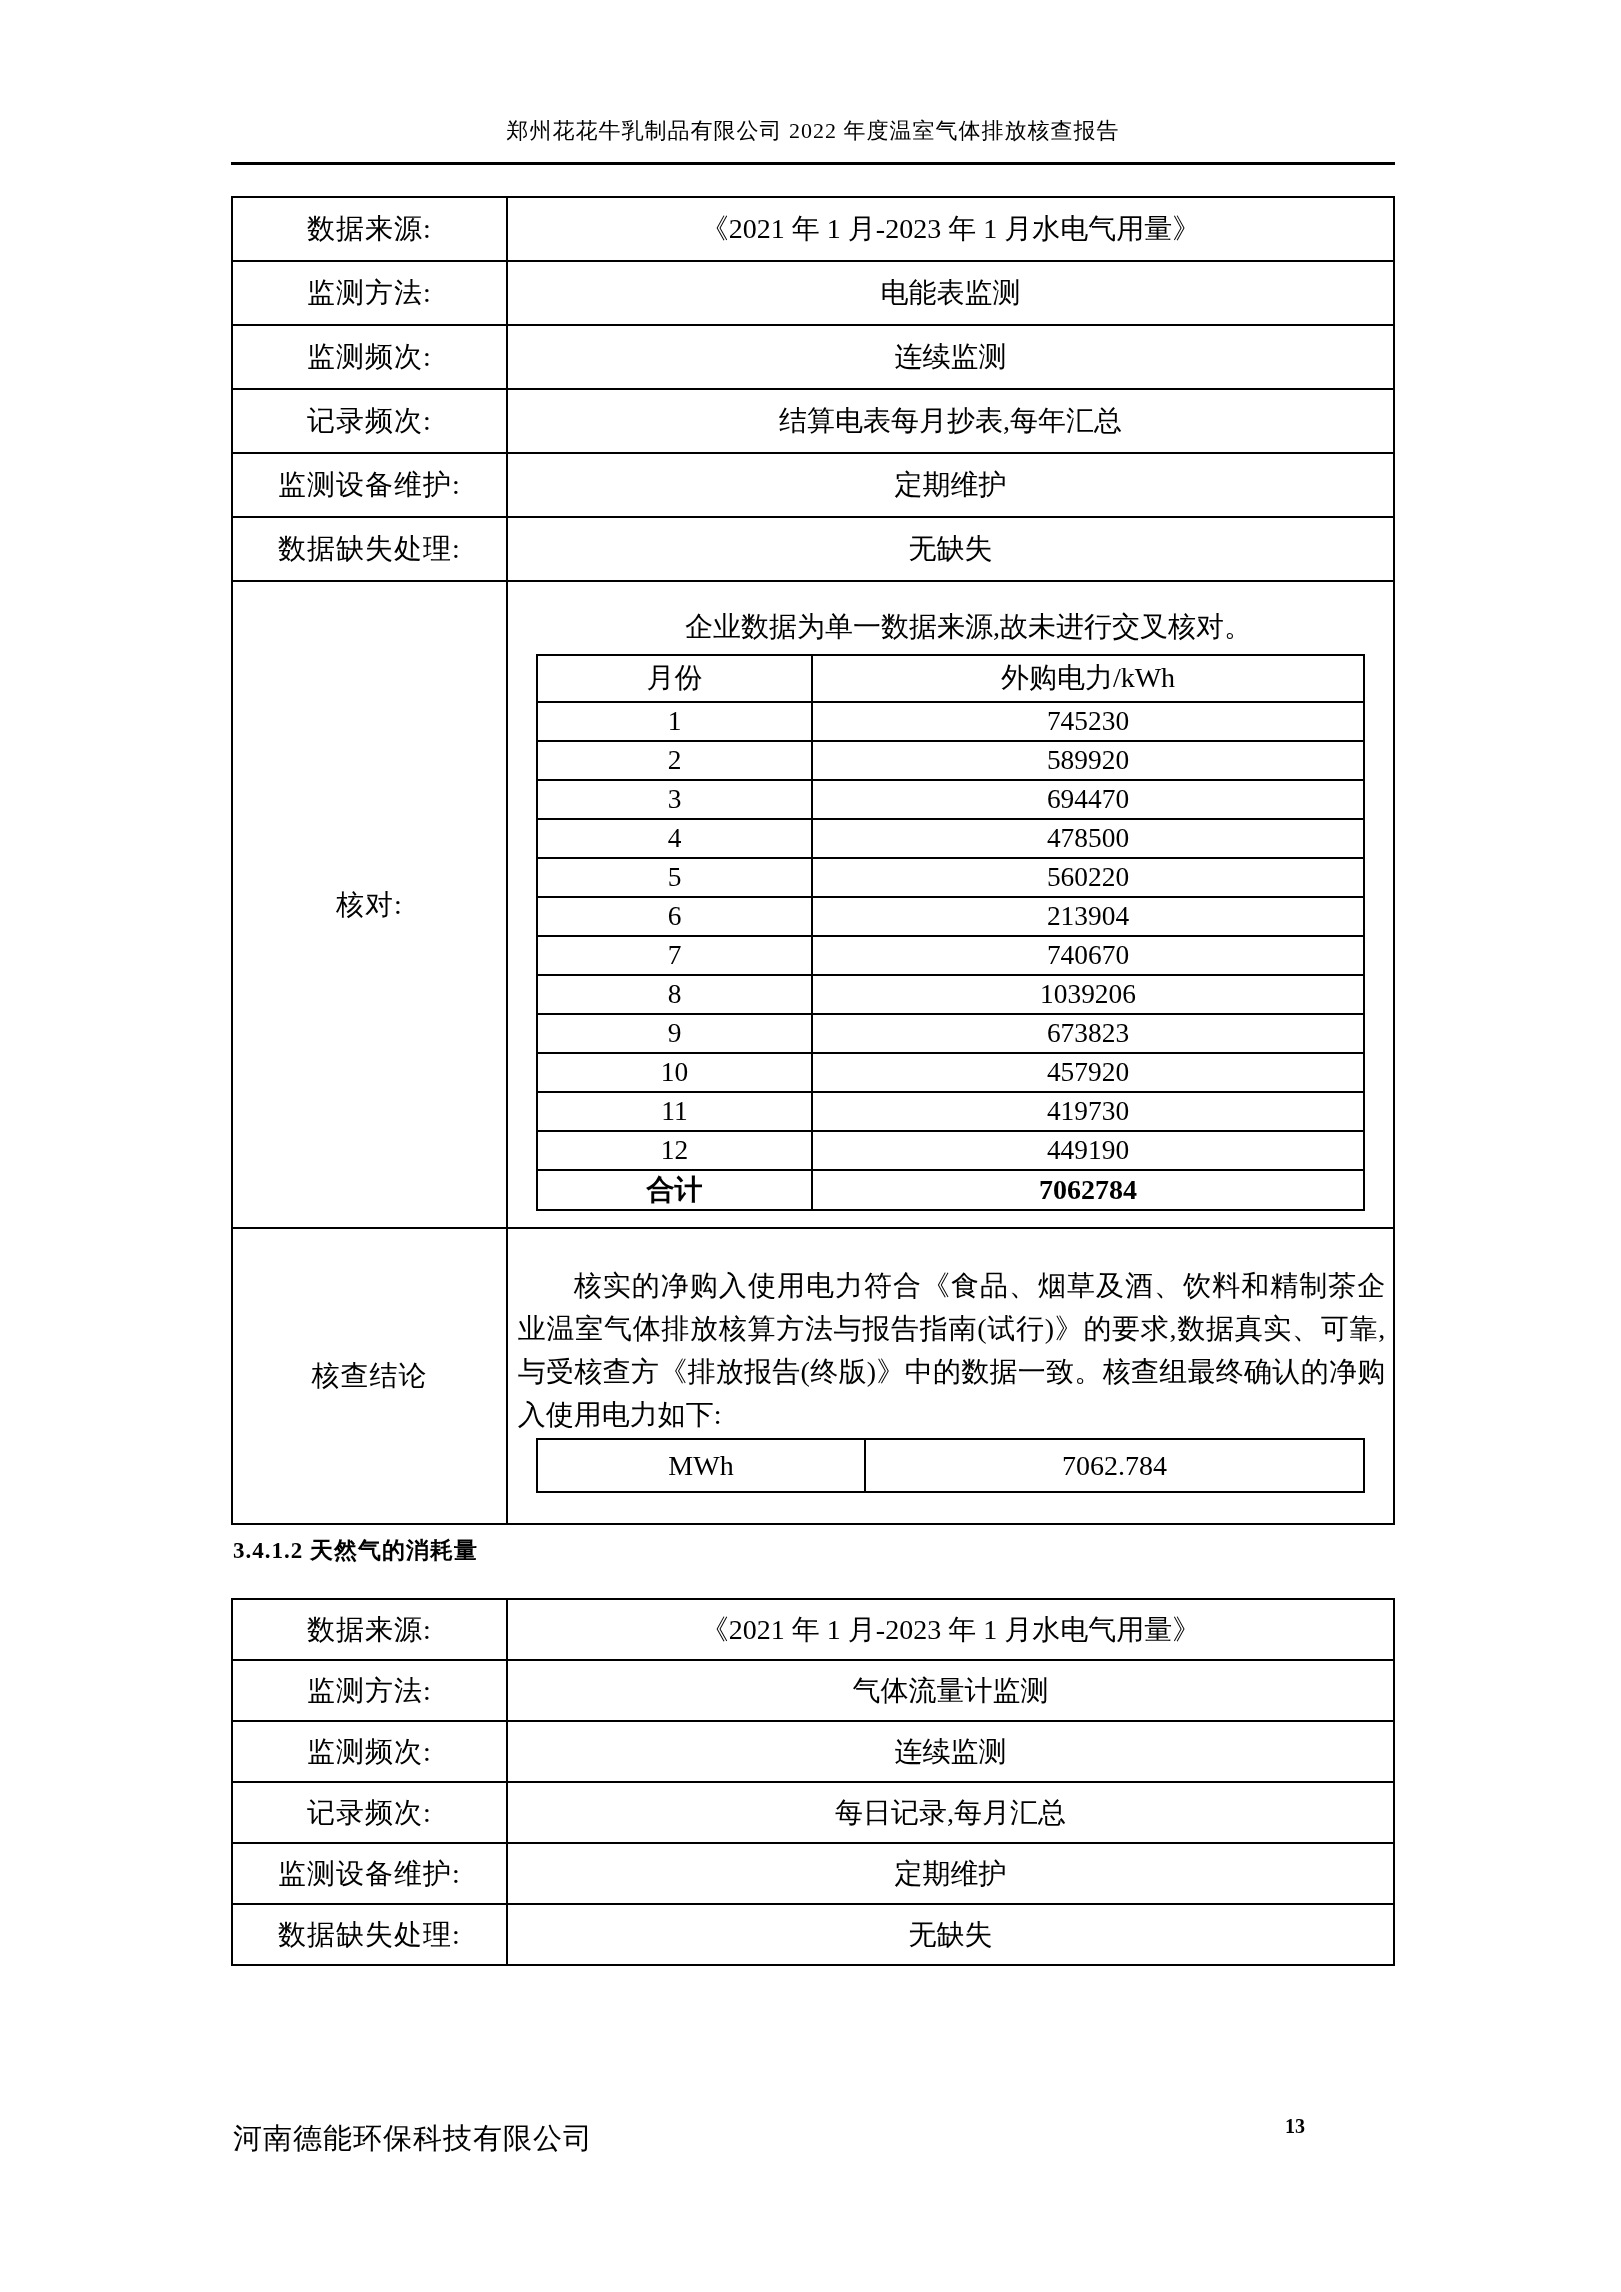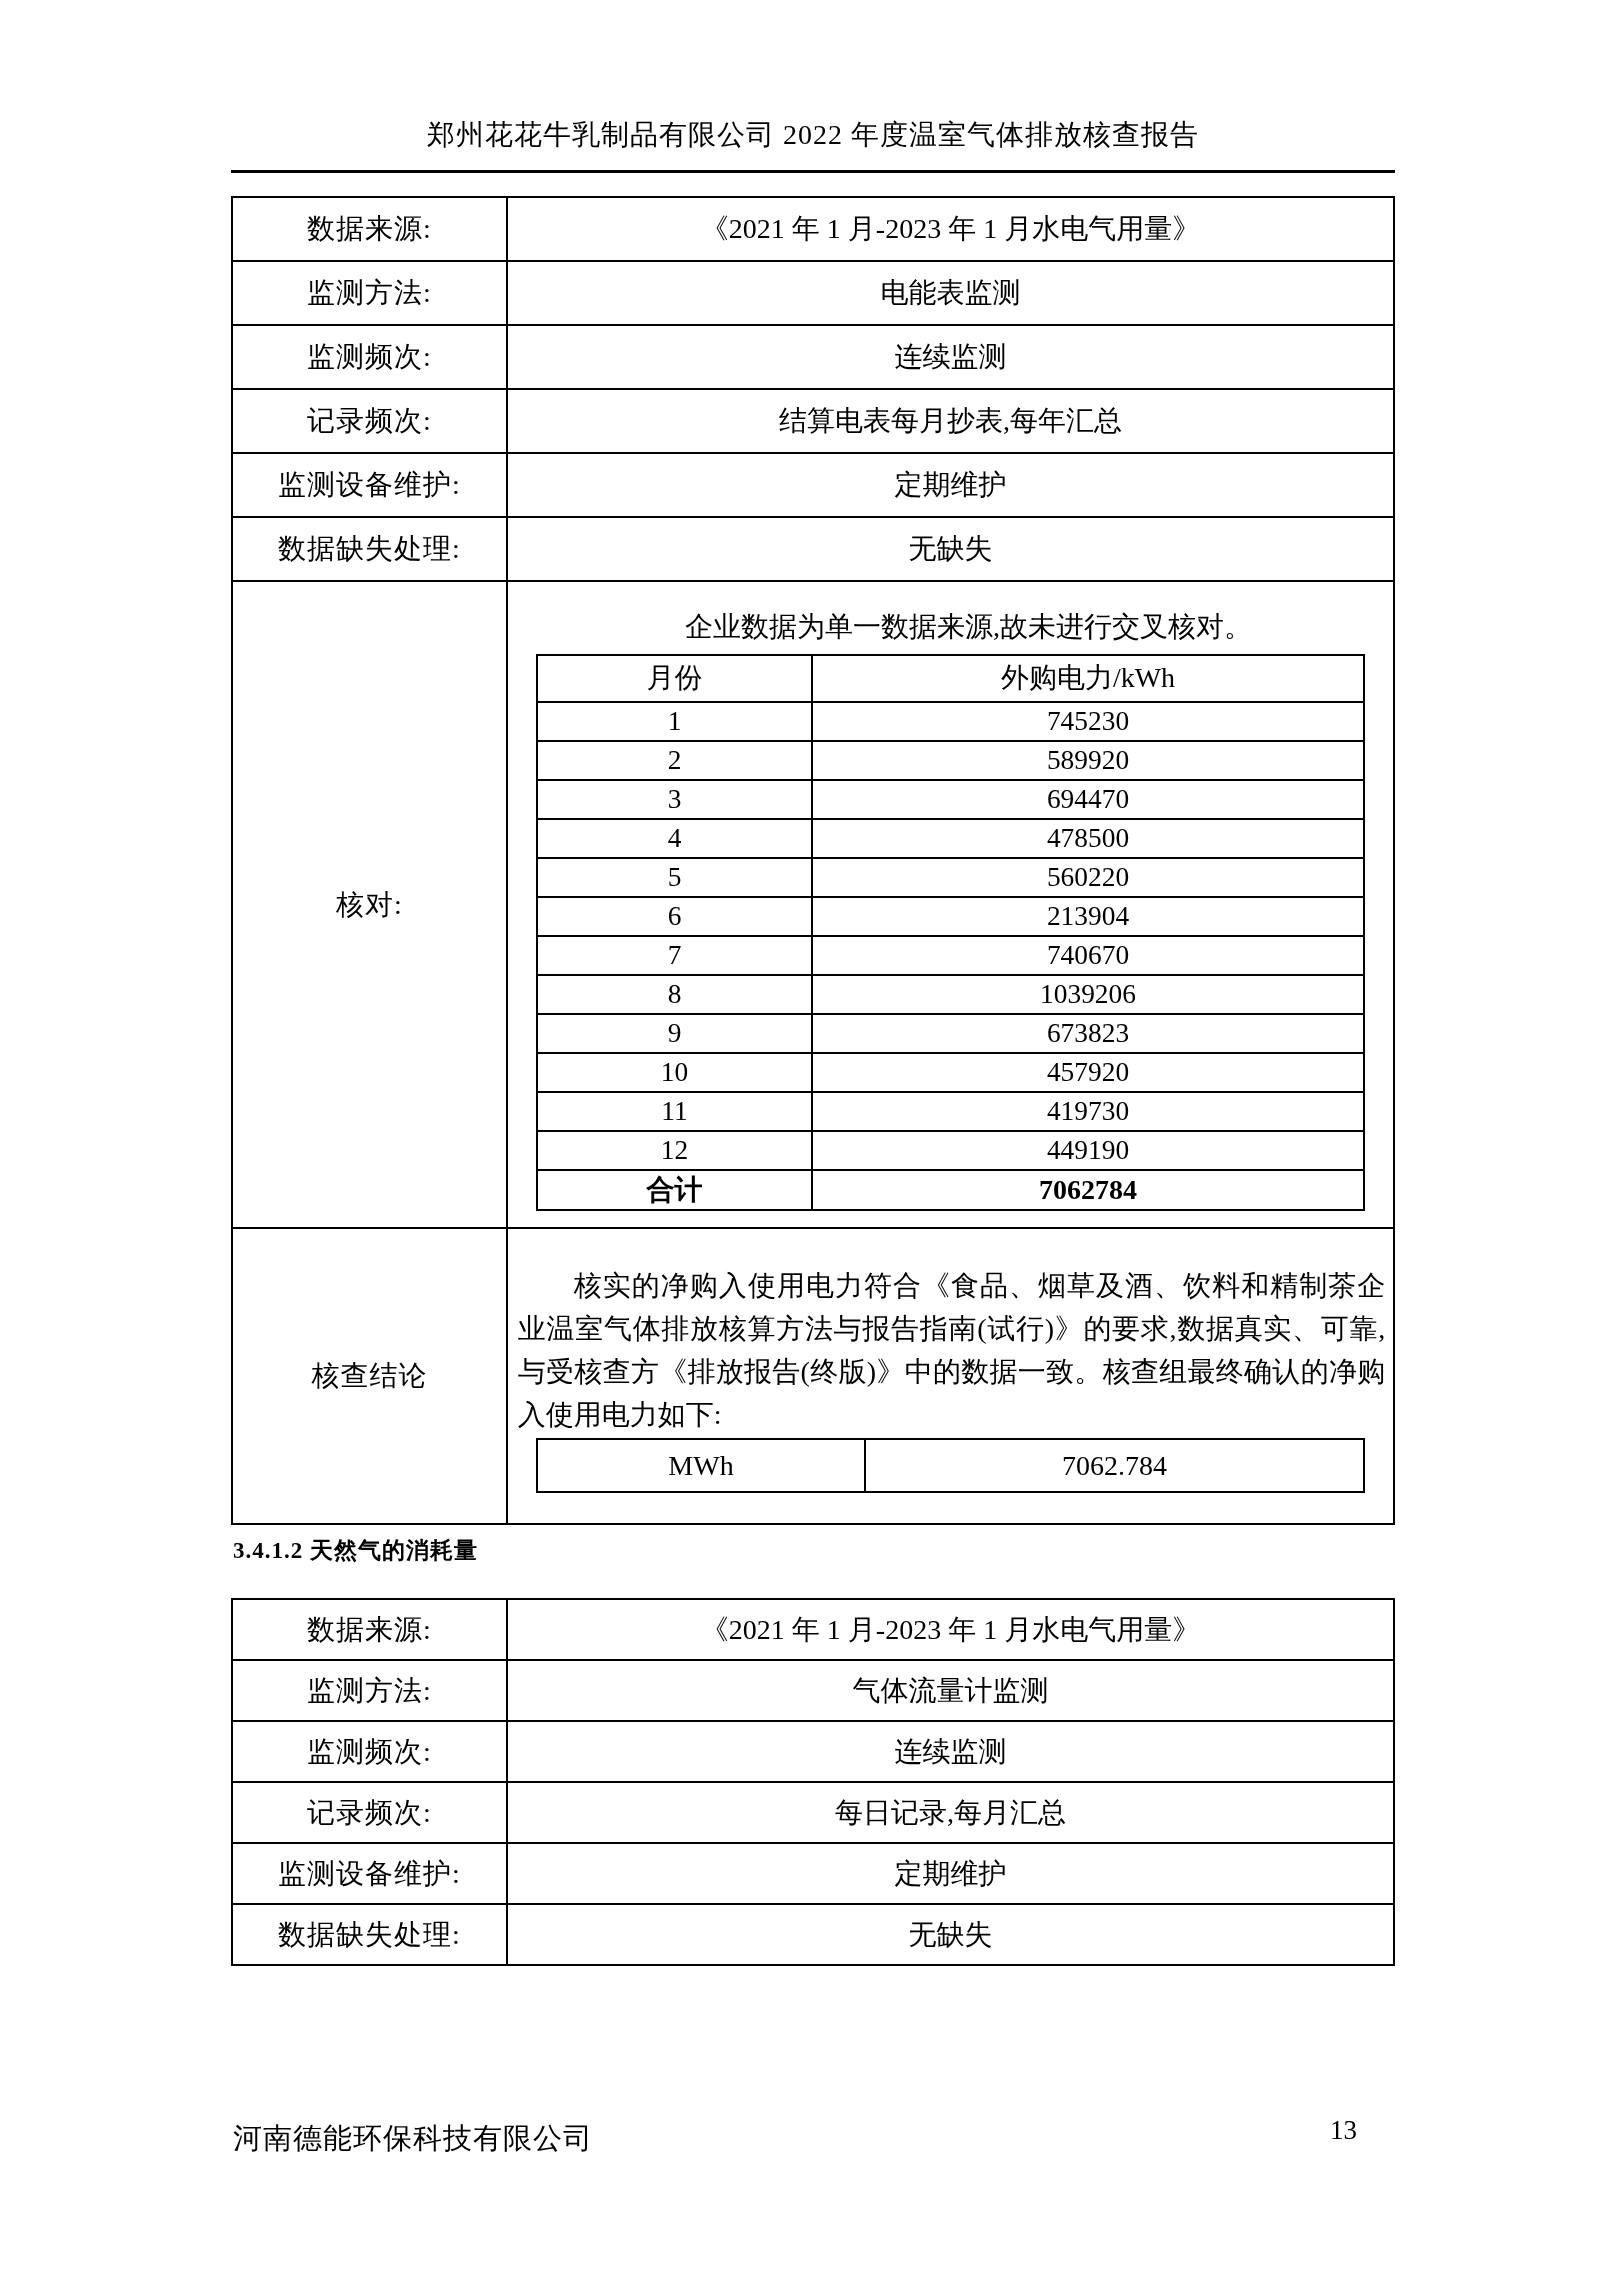--- a/index.html
+++ b/index.html
@@ -12,21 +12,21 @@
     font-family: "Liberation Serif", "DejaVu Serif", serif;
     color: #000;
   }
   
   .doc-header {
     position: absolute;
     left: 231px;
     width: 1164px;
     top: 116px;
     text-align: center;
-    font-size: 28px;
+    font-size: 22px;
     letter-spacing: 1px;
     padding-bottom: 15.7px;
     border-bottom: 3.9px solid #000;
   }
   
   table.main-table {
     position: absolute;
     left: 231px;
     border-collapse: collapse;
     table-layout: fixed;
@@ -96,23 +96,24 @@
   
   .footer-company {
     position: absolute;
     left: 233px;
     top: 2119px;
     font-size: 29px;
     letter-spacing: 1px;
   }
   .footer-page {
     position: absolute;
-    left: 1330px;
+    left: 1285px;
     top: 2115px;
-    font-size: 27px;
+    font-size: 20px;
+    font-weight: bold;
   }
 </style>
 </head>
 <body>
 
 <div class="page">
 
   <div class="doc-header">
     <span>郑州花花牛乳制品有限公司 2022 年度温室气体排放核查报告</span>
   </div>

